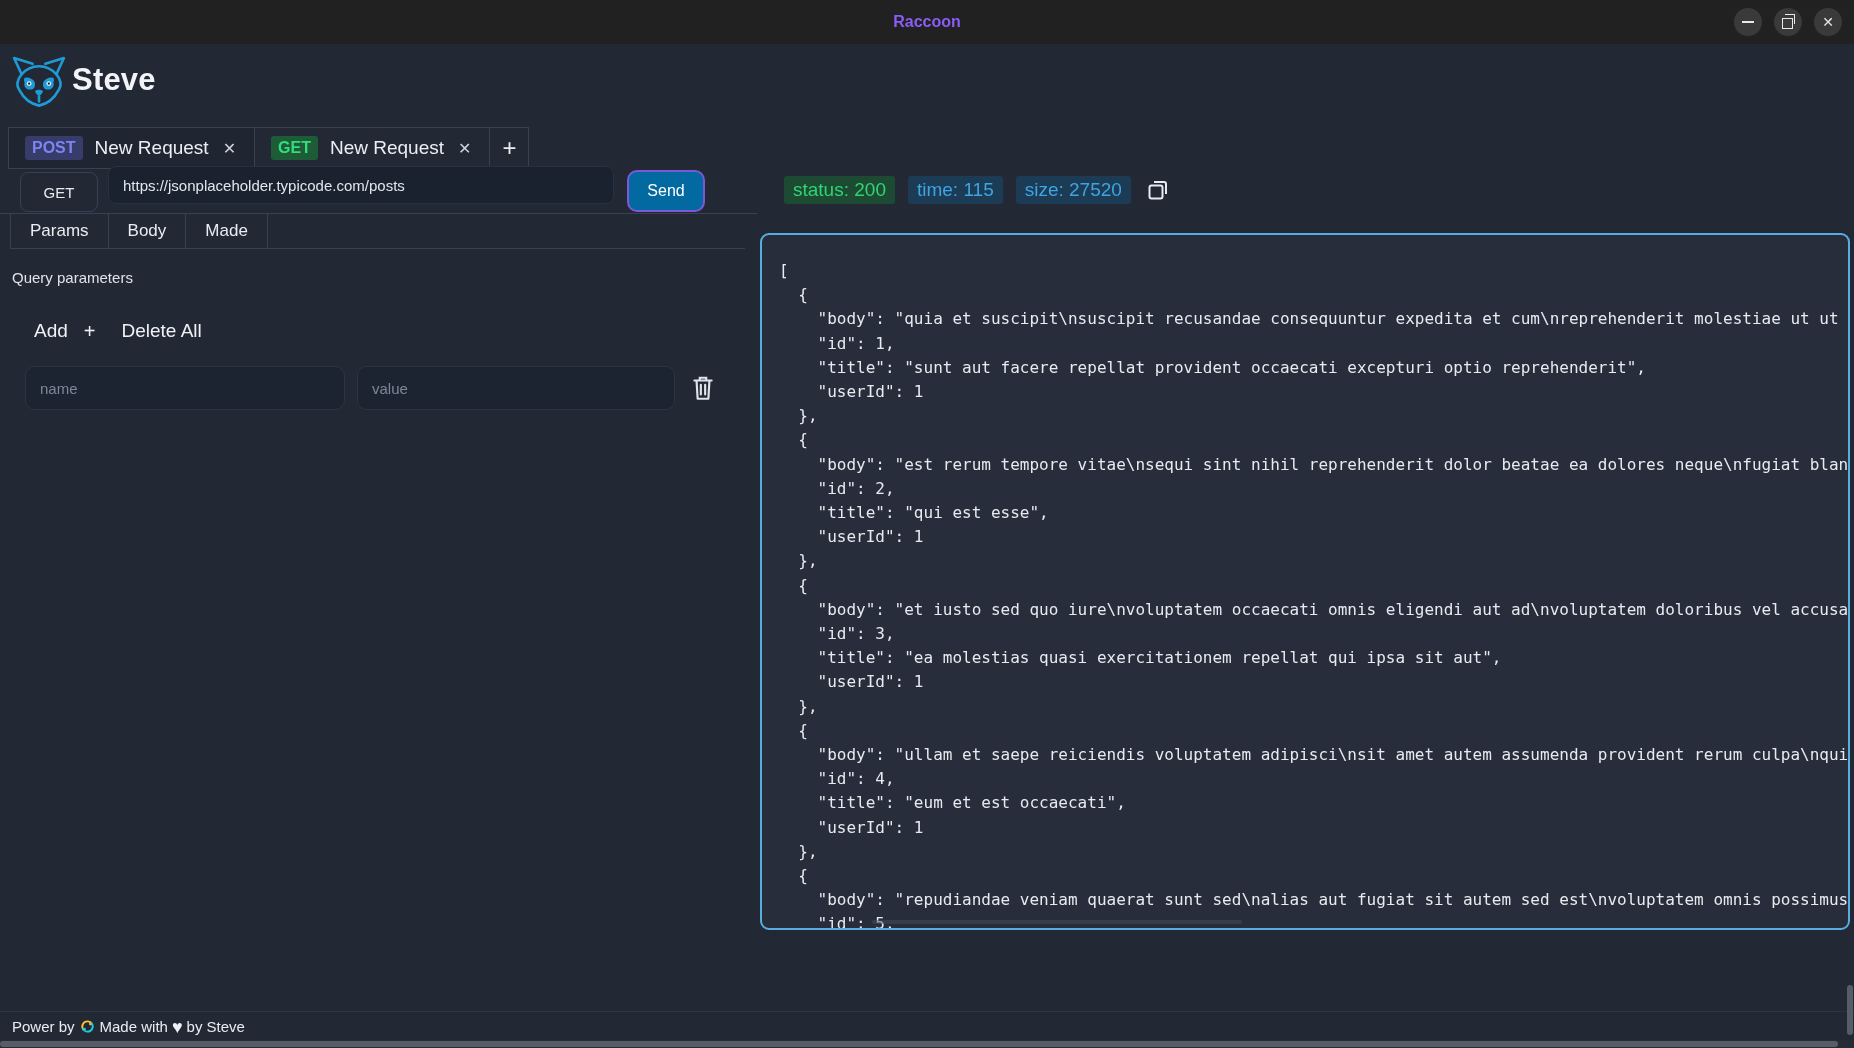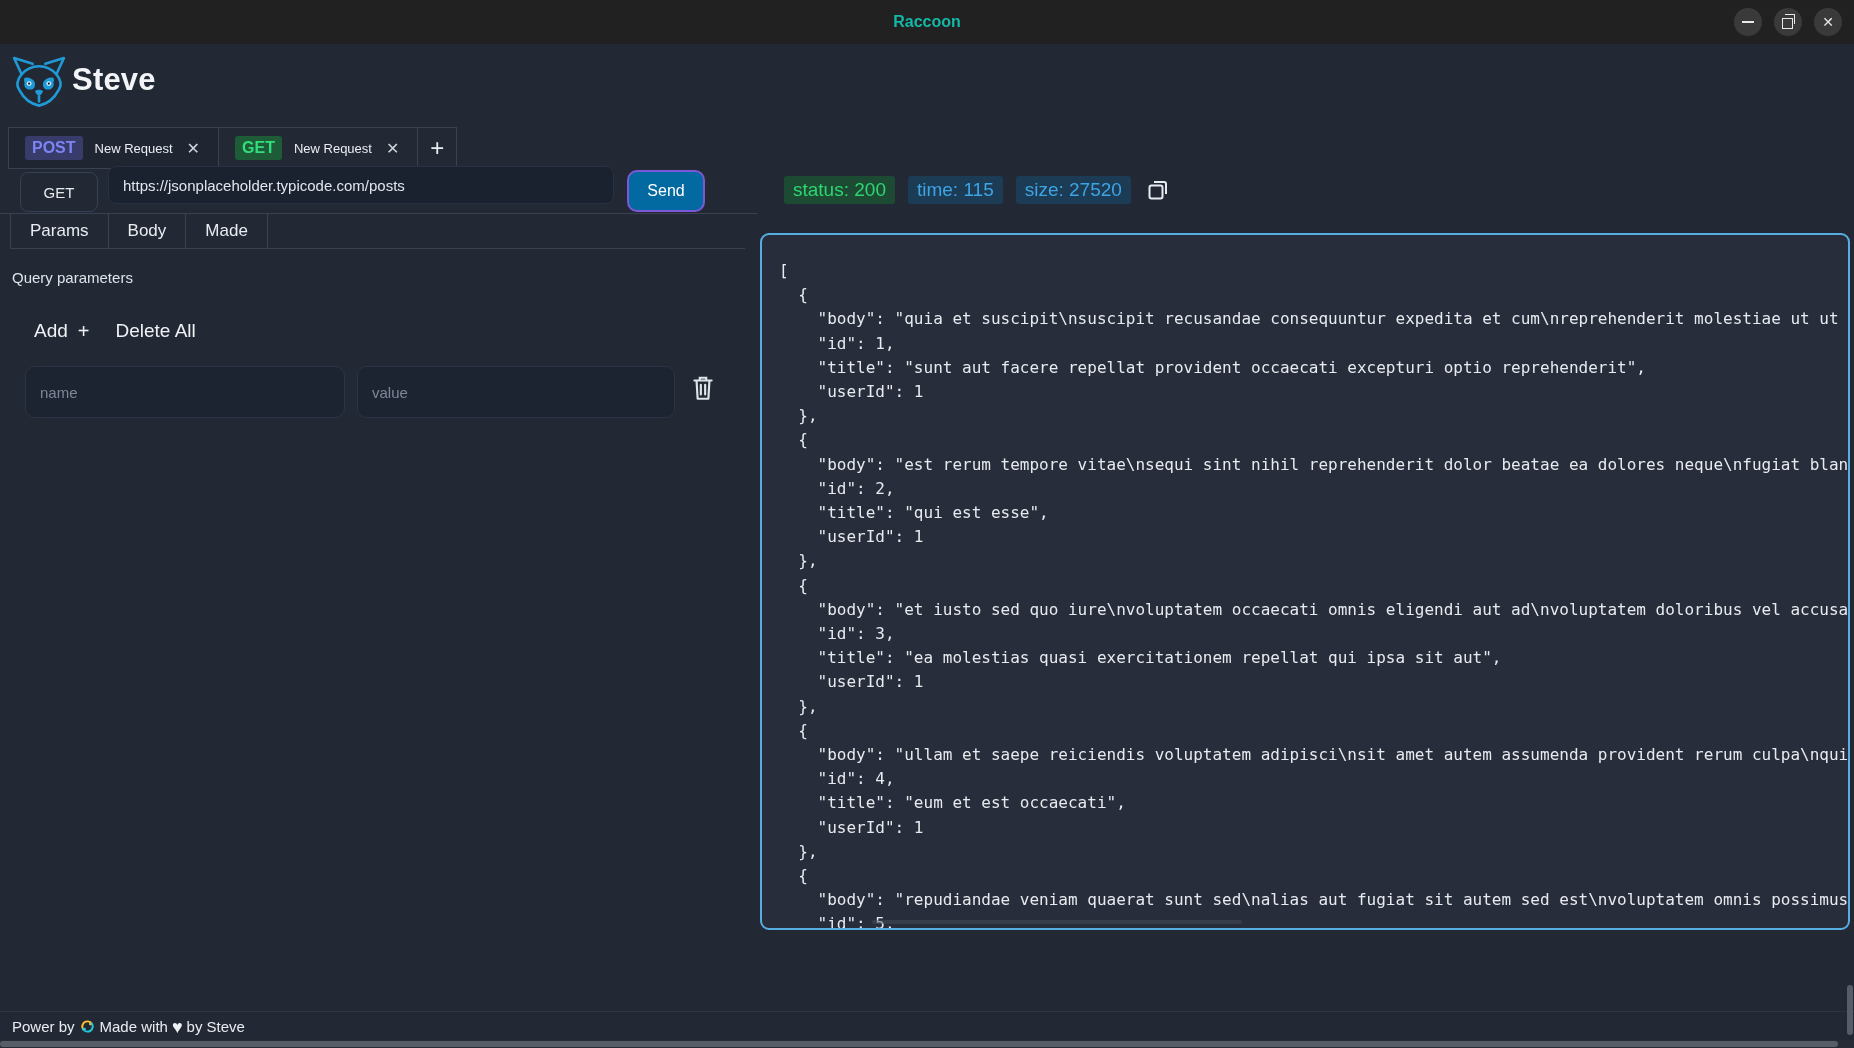--- a/index.html
+++ b/index.html
@@ -3,41 +3,41 @@
 <meta charset="utf-8">
 <style>
   html,body{margin:0;padding:0;background:#222834;width:1854px;height:1048px;overflow:hidden;
     font-family:"Liberation Sans", sans-serif;color:#e9ecf1;}
   .abs{position:absolute;}
   #canvas{position:relative;width:1854px;height:1048px;background:#222834;}
 
   
   .titlebar{left:0;top:0;width:1854px;height:44px;background:#212121;}
   .titlebar .wtitle{position:absolute;left:0;right:0;top:0;height:44px;line-height:44px;
-    text-align:center;font-size:16px;font-weight:bold;color:#14b8a6;}
+    text-align:center;font-size:16px;font-weight:bold;color:#8b5cf6;}
   .winbtn{position:absolute;top:8px;width:28px;height:28px;border-radius:50%;background:#3a3a3a;
     display:flex;align-items:center;justify-content:center;cursor:pointer;}
   .winbtn.min{right:92px;} .winbtn.res{right:52px;} .winbtn.cls{right:12px;}
   .minbar{width:12px;height:2px;background:#e8e8e8;}
   .resico{width:9px;height:9px;border:1.5px solid #e8e8e8;position:relative;background:#3a3a3a;margin-top:2px;margin-right:2px;}
   .resico:before{content:"";position:absolute;left:2px;top:-5px;width:9px;height:9px;border:1.5px solid #e8e8e8;border-left:none;border-bottom:none;}
   .clsx{color:#e8e8e8;font-size:14px;line-height:1;}
 
   
   .logo{left:10px;top:52px;width:58px;height:62px;}
   .brand-title{left:72px;top:62px;font-size:31px;font-weight:bold;color:#f2f4f7;letter-spacing:.2px;}
 
   
   .tabstrip{left:8px;top:127px;height:40px;display:flex;border-bottom:1px solid #3a4150;border-left:1px solid #3a4150;border-top:1px solid #39404e;}
   .rtab{display:flex;align-items:center;gap:12px;padding:0 16px;border-right:1px solid #3a4150;cursor:pointer;}
   .rtab.inactive{background:#202631;}
   .badge-method{font-size:16px;font-weight:bold;padding:3px 7px;border-radius:3px;}
   .badge-post{color:#7d84f3;background:#383c6b;}
   .badge-get{color:#31dd7d;background:#1d5c37;}
-  .rtab-label{font-size:13px;color:#ebeef3;}
+  .rtab-label{font-size:19px;color:#ebeef3;}
   .rtab-close{font-size:16px;color:#cfd4dc;cursor:pointer;padding:0 2px;}
   .plus-tab{display:flex;align-items:center;justify-content:center;width:38px;font-size:24px;
     color:#e9ecf1;border-right:1px solid #3a4150;cursor:pointer;}
 
   
   .method-select{left:20px;top:172px;width:76px;height:38px;border:1px solid #364156;border-radius:8px;
     display:flex;align-items:center;justify-content:center;font-size:15px;color:#e8eaed;cursor:pointer;background:#222834;}
   .url-input{left:108px;top:166px;width:506px;height:38px;background:#1a2230;border:1px solid #273141;
     border-radius:8px;color:#e2e6ec;font-size:15px;padding:0 14px;box-sizing:border-box;outline:none;
     font-family:"Liberation Sans", sans-serif;}
@@ -50,24 +50,24 @@
   .copy-btn{background:none;border:none;cursor:pointer;padding:0;margin-left:2px;display:flex;align-items:center;}
 
   
   .left-divider{left:0;top:213px;width:757px;height:1px;background:#3a4150;}
   .subtabs{left:10px;top:214px;display:flex;height:34px;border-left:1px solid #3a4150;}
   .subtab{display:flex;align-items:center;padding:0 19px;font-size:17px;color:#e9ecf1;
     border-right:1px solid #3a4150;cursor:pointer;justify-content:flex-end;}
   .subtabs-underline{left:10px;top:248px;width:735px;height:1px;background:#3a4150;}
   .query-label{left:12px;top:269px;font-size:15px;color:#dfe3ea;}
   .param-actions{left:28px;top:316px;display:flex;align-items:center;gap:14px;}
-  .action-btn{display:flex;align-items:center;gap:10px;background:none;border:none;color:#f0f2f5;
+  .action-btn{display:flex;align-items:center;gap:16px;background:none;border:none;color:#f0f2f5;
     font-size:19px;cursor:pointer;font-family:"Liberation Sans", sans-serif;padding:4px 6px;}
   .plus-glyph{font-size:20px;line-height:1;}
-  .param-input{top:366px;height:52px;background:#1c2431;border:1px solid #2b3545;border-radius:10px;
+  .param-input{top:366px;height:44px;background:#1c2431;border:1px solid #2b3545;border-radius:10px;
     color:#e2e6ec;font-size:15px;padding:4px 14px;box-sizing:border-box;outline:none;
     font-family:"Liberation Sans", sans-serif;}
   .param-input::placeholder{color:#7d8798;}
   .url-input::placeholder{color:#7d8798;}
   .name-input{left:25px;width:320px;}
   .value-input{left:357px;width:318px;}
   .trash-btn{left:688px;top:372px;background:none;border:none;cursor:pointer;padding:2px;}
 
   
   .response-panel{left:760px;top:233px;width:1090px;height:697px;box-sizing:border-box;

